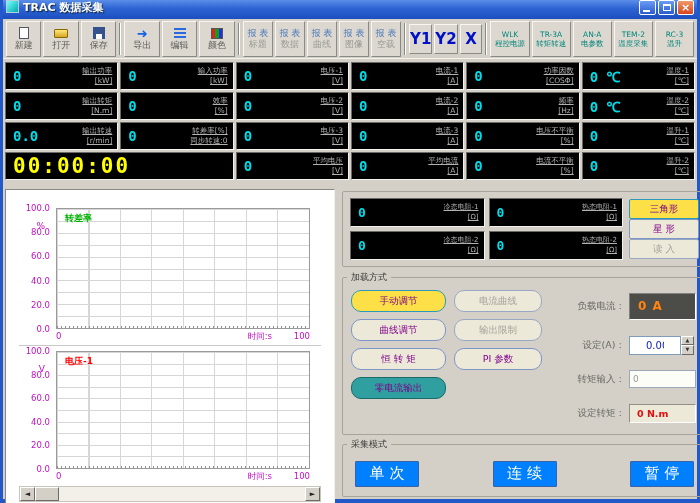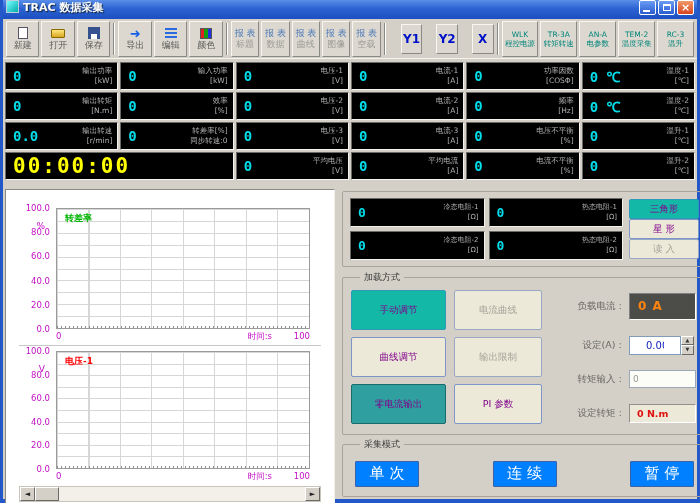--- a/index.html
+++ b/index.html
@@ -29,42 +29,42 @@
     border-bottom:1px solid #f4f2ec; padding:1px 2px; }
   .tsep { width:2px; height:32px; margin:0 2px; border-left:1px solid #8a8a84; border-right:1px solid #fff; }
   .tbtn { height:36px; border:1px solid; border-color:#f8f6f0 #8a8a84 #8a8a84 #f8f6f0;
     background:#dcd8d0; display:flex; flex-direction:column; align-items:center; justify-content:center;
     margin:0 1px; border-radius:1px; }
   .tbtn .tlabel { font-size:9px; color:#5a5a56; line-height:1.1; }
   .tbtn-file { width:39px; }
   .tbtn-report { width:33px; }
   .tbtn-report .rtop { font-size:9px; color:#4a78b8; line-height:1.15; }
   .tbtn-report .rbot { font-size:9px; color:#9a9a92; line-height:1.15; }
-  .tbtn-axis { width:25px; height:30px; font-weight:bold; font-size:12px; color:#0010c8;margin-left:13px; }
+  .tbtn-axis { width:25px; height:30px; font-weight:bold; font-size:15px; color:#0010c8; }
   .tbtn-dev { width:43px; }
   .tbtn-dev .dtop { font-size:7.5px; color:#00857a; line-height:1.2; white-space:nowrap; }
   .tbtn-dev .dbot { font-size:7.5px; color:#00857a; line-height:1.2; white-space:nowrap; }
   
   .ic { height:14px; display:flex; align-items:center; justify-content:center; margin-bottom:1px; }
   .ic-new { width:10px; height:12px; background:#fff; border:1px solid #556; }
   .ic-open { width:14px; height:9px; background:linear-gradient(180deg,#ffe680,#d8a820); border:1px solid #8a6a00; border-radius:1px; }
   .ic-save { width:12px; height:12px; background:#35528f; position:relative; }
   .ic-save::after { content:""; position:absolute; left:3px; bottom:0; width:6px; height:5px; background:#fff; }
   .ic-export { color:#1560e8; font-weight:bold; font-size:13px; line-height:1; }
   .ic-edit { width:12px; height:10px; background:repeating-linear-gradient(to bottom,#2a6ae0 0 2px,transparent 2px 4px); }
   .ic-color { width:12px; height:11px; border:1px solid #555;
     background:linear-gradient(to right,#e02020 0 33%,#10a010 33% 66%,#2030e0 66% 100%); }
 
   
   .datagrid { flex:0 0 128px; display:grid; grid-template-columns:repeat(6,1fr);
     grid-auto-rows:28px; gap:2px; padding:3px 2px; }
   .lcd { background:#000; border:1px solid; border-color:#6a6a66 #f4f2ec #f4f2ec #6a6a66;
     display:flex; align-items:center; justify-content:space-between; padding:1px 5px 1px 7px; overflow:hidden; }
   .lcd .val { color:#00dce8; font-family:"DejaVu Sans Mono",monospace; font-size:14px; font-weight:bold; white-space:nowrap; }
-  .lcd .lab { text-align:right; color:#b2b2b2; font-size:7.5px; line-height:1.3; white-space:nowrap; }
+  .lcd .lab { text-align:right; color:#b2b2b2; font-size:7.5px; line-height:1.3; white-space:nowrap;text-decoration:underline; }
   .lcd.timer-cell { grid-column:span 2; }
   .timer-text { color:#ffff00; font-family:"DejaVu Sans Mono",monospace; font-size:21px; font-weight:bold; letter-spacing:2px; }
 
   
   .main { flex:1; display:flex; padding:2px 2px 0 2px; gap:5px; }
 
   
   .chartpanel { flex:0 0 330px; background:#fff; border:1px solid; border-color:#8a8a84 #f4f2ec #f4f2ec #8a8a84;
     display:flex; flex-direction:column; padding:13px; }
   .chart { position:relative; height:142px; }
@@ -87,41 +87,41 @@
 
   .hscroll { height:16px; margin-top:1px; display:flex; background:#f2f0e8; border:1px solid #c8c4bc; }
   .sbtn { width:15px; background:#d4d0c8; border:1px solid; border-color:#fff #6a6a66 #6a6a66 #fff;
     font-size:7px; color:#222; display:flex; align-items:center; justify-content:center; }
   .sthumb { width:24px; background:#d4d0c8; border:1px solid; border-color:#fff #6a6a66 #6a6a66 #fff; }
   .strack { flex:1; }
 
   
   .rightpanel { flex:1; display:flex; flex-direction:column; padding:2px 4px 0 2px; }
   .groupbox { border:1px solid #a8a49a; border-radius:2px; position:relative; }
-  .gb-title { position:absolute; top:-7px; left:17px; background:#d4d0c8; padding:0 4px;
+  .gb-title { position:absolute; top:-7px; left:4px; background:#d4d0c8; padding:0 4px;
     font-size:9px; color:#3a3a38; }
 
   
   .resbox { height:76px; display:flex; gap:6px; padding:6px 7px; }
   .rescells { flex:1; display:grid; grid-template-columns:1fr 1fr; gap:4px; }
   .rescells .lcd .val { font-size:13px; }
   .rescells .lcd .lab { font-size:7px; }
   .rescol { width:70px; display:flex; flex-direction:column; justify-content:space-between; padding:1px 0; }
 
   
   .xpbtn { background:#ece9d8; border:1px solid #7c96c8; border-radius:2px; color:#80008c;
     font-size:9.5px; display:flex; align-items:center; justify-content:center; white-space:nowrap; }
-  .xpbtn.active { background:#14b8a6; border-color:#2a9ab8; }
+  .xpbtn.active { background:#fde047; border-color:#2a9ab8; }
   .xpbtn.teal { background:#2f9f9f; border-color:#1a6a6a; }
   .xpbtn.disabled { color:#a6a29a; border-color:#98a8c4; }
 
   
   .loadbox { margin-top:10px; height:158px; display:flex; padding:12px 8px 8px 8px; gap:8px; }
   .btncol { width:95px; display:flex; flex-direction:column; gap:7px; }
-  .btncol .xpbtn { height:40px; }
+  .btncol .xpbtn { height:22px;border-radius:10px; }
   .btncol.mid .xpbtn { width:88px; }
   .fieldcol { flex:1; display:grid; grid-template-columns:62px 1fr; align-items:center;
     row-gap:10px; column-gap:4px; padding:0 2px 0 6px; }
   .flabel { font-size:9.5px; color:#6a6a64; text-align:right; white-space:nowrap; }
   .dark-display { height:27px; background:#4c4c48; border:1px solid; border-color:#808080 #fff #fff #808080;
     color:#ff8410; font-weight:bold; font-size:12px; display:flex; align-items:center; padding:0 8px; letter-spacing:1px; }
   .spinwrap { display:flex; height:19px; }
   .spinwrap input { width:52px; height:19px; border:1px solid #7f9db9; font-size:10px; color:#1020c0;
     padding:0 16px; font-family:"DejaVu Sans",sans-serif; }
   .spincol { width:13px; display:flex; flex-direction:column; }
@@ -416,20 +416,21 @@
           <div class="xpbtn" style="height:20px">星 形</div>
           <div class="xpbtn disabled" style="height:20px">读 入</div>
         </div>
       </div>
 
       <div class="groupbox loadbox">
         <span class="gb-title">加载方式</span>
         <div class="btncol">
           <div class="xpbtn active">手动调节</div>
           <div class="xpbtn">曲线调节</div>
+          <div class="xpbtn">恒 转 矩</div>
           <div class="xpbtn teal">零电流输出</div>
         </div>
         <div class="btncol mid">
           <div class="xpbtn disabled">电流曲线</div>
           <div class="xpbtn disabled">输出限制</div>
           <div class="xpbtn">PI 参数</div>
         </div>
         <div class="fieldcol">
           <span class="flabel">负载电流：</span>
           <div class="dark-display">0 A</div>

